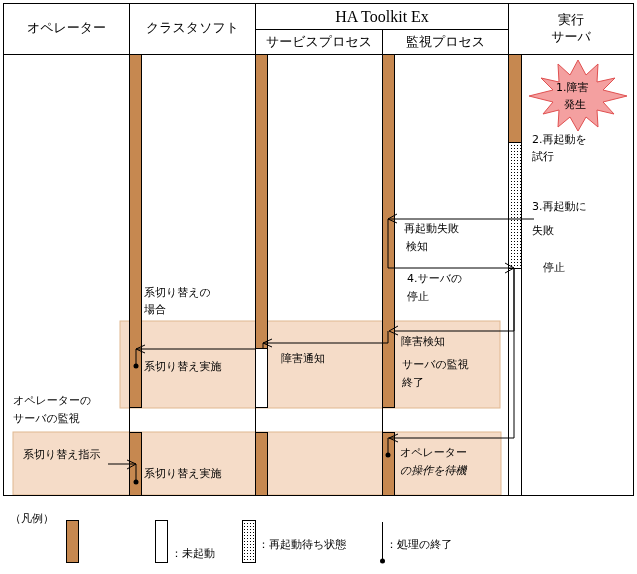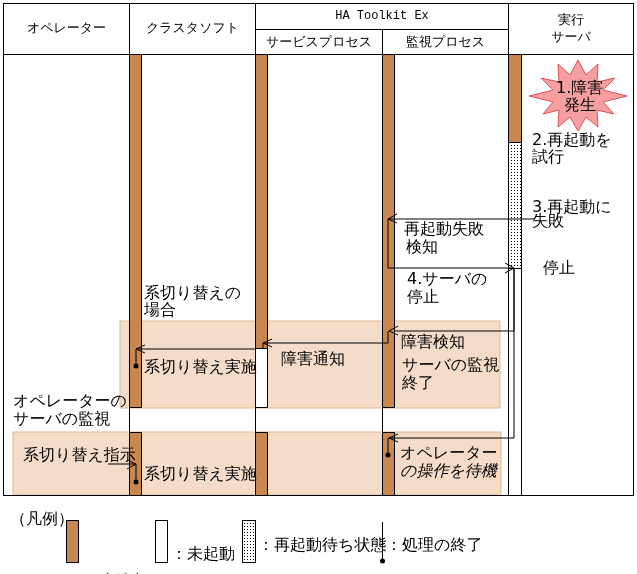--- a/index.html
+++ b/index.html
@@ -1,18 +1,18 @@
 <!DOCTYPE html>
 <html><head>
   <meta charset="utf-8">
   <style>
     html, body { margin: 0; padding: 0; background: #ffffff; }
     body { width: 637px; height: 574px; position: relative; overflow: hidden;
            font-family: "DejaVu Sans", sans-serif; font-size: 13px; color: #000; }
-    .txt { position: absolute; white-space: pre; line-height: 17px; font-size: 16px; }
+    .txt { position: absolute; white-space: pre; line-height: 17px; font-size: 11px; }
     .hdr { position: absolute; text-align: center; font-size: 13px; line-height: 17px; }
     svg { position: absolute; left: 0; top: 0; }
   </style>
 </head>
 <body>
 
 <svg width="637" height="574">
 
   <rect x="120" y="321" width="380" height="87" fill="#F5DCC8" stroke="#E0B890"></rect>
   <rect x="13" y="432" width="488" height="63" fill="#F5DCC8" stroke="#E0B890"></rect>
@@ -80,32 +80,32 @@
 
   <rect x="66.5" y="520.5" width="12" height="42" fill="#C68850" stroke="#000"></rect>
   <rect x="155.5" y="520.5" width="12" height="42" fill="#fff" stroke="#000"></rect>
   <rect x="242.5" y="520.5" width="13" height="42" fill="url(#dots)" stroke="#000"></rect>
   <line x1="382.5" y1="522" x2="382.5" y2="560" stroke="#000"></line>
   <circle cx="382.5" cy="561" r="2.5" fill="#000"></circle>
 </svg>
 
 <div class="hdr" style="left:4px;top:19px;width:125px;">オペレーター</div>
 <div class="hdr" style="left:130px;top:19px;width:125px;">クラスタソフト</div>
-<div class="hdr" style="left:256px;top:8px;width:252px;font-family:Liberation Mono, monospace;font-size:12px;">HA Toolkit Ex</div>
+<div class="hdr" style="left:256px;top:8px;width:252px;font-family:Liberation Serif, serif;font-size:16px;">HA Toolkit Ex</div>
 <div class="hdr" style="left:256px;top:33px;width:126px;">サービスプロセス</div>
 <div class="hdr" style="left:383px;top:33px;width:125px;">監視プロセス</div>
 <div class="hdr" style="left:509px;top:11px;width:124px;">実行</div>
 <div class="hdr" style="left:509px;top:28px;width:124px;">サーバ</div>
 
 <div class="txt" style="left:556px;top:79px;">1.障害</div>
 <div class="txt" style="left:564px;top:96px;">発生</div>
 <div class="txt" style="left:532px;top:131px;">2.再起動を</div>
 <div class="txt" style="left:532px;top:148px;">試行</div>
 <div class="txt" style="left:532px;top:198px;">3.再起動に</div>
-<div class="txt" style="left:532px;top:212px;">失敗</div>
+<div class="txt" style="left:532px;top:222px;">失敗</div>
 <div class="txt" style="left:543px;top:259px;">停止</div>
 
 <div class="txt" style="left:404px;top:220px;">再起動失敗</div>
 <div class="txt" style="left:406px;top:238px;">検知</div>
 <div class="txt" style="left:407px;top:270px;">4.サーバの</div>
 <div class="txt" style="left:407px;top:288px;">停止</div>
 
 <div class="txt" style="left:144px;top:284px;">系切り替えの</div>
 <div class="txt" style="left:144px;top:301px;">場合</div>
 

